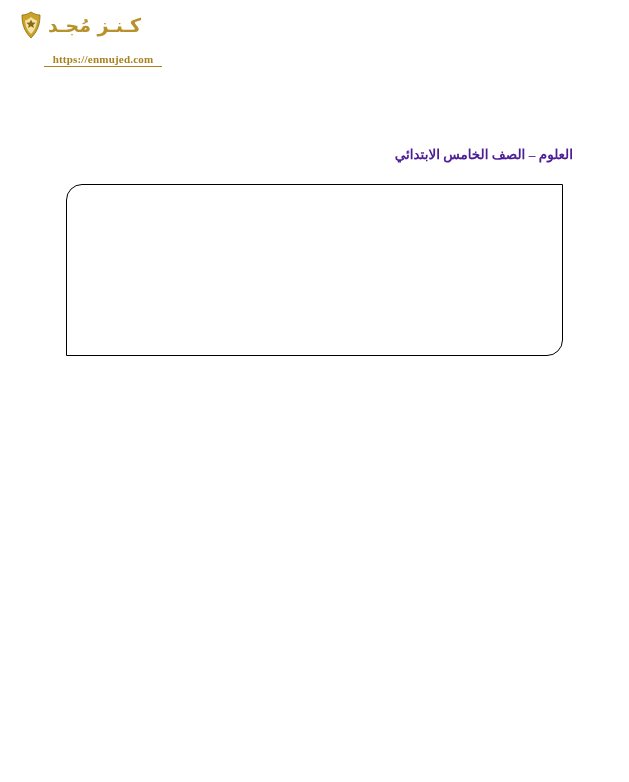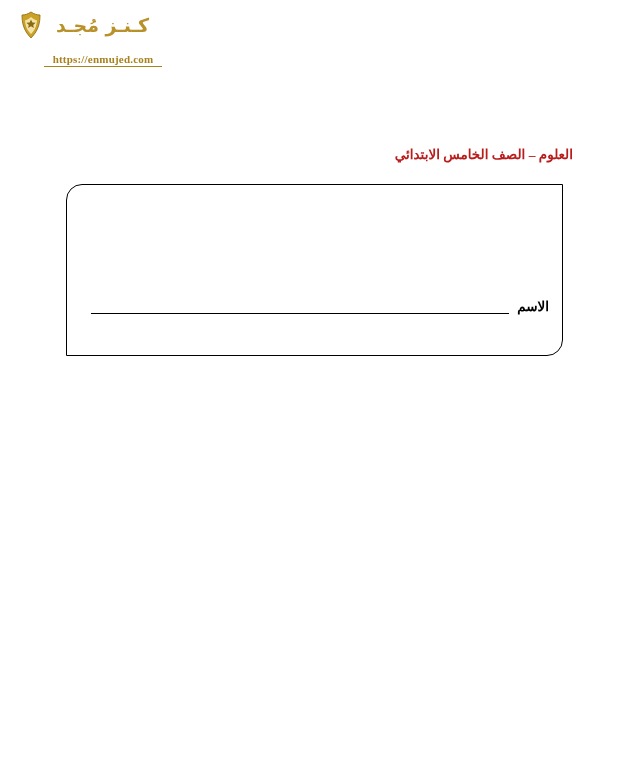--- a/index.html
+++ b/index.html
@@ -24,21 +24,21 @@
     top: 8px;
     left: 18px;
     width: 150px;
     height: 56px;
   }
   .logo-row {
     display: flex;
     flex-direction: row-reverse;
     align-items: center;
     justify-content: flex-start;
-    gap: 12px;
+    gap: 4px;
     height: 34px;
   }
   .logo-mark {
     width: 26px;
     height: 30px;
     position: relative;
     flex: 0 0 auto;
   }
   .logo-mark svg { display: block; }
   .logo-text {
@@ -71,21 +71,21 @@
   }
 
   
   .subject {
     position: absolute;
     top: 146px;
     right: 56px;
     font-family: "Liberation Serif", serif;
     font-size: 13.5px;
     font-weight: bold;
-    color: #b91c1c;
+    color: #4c1d95;
     direction: rtl;
     white-space: nowrap;
   }
 
   
   .name-box {
     position: absolute;
     top: 184px;
     right: 66px;
     width: 497px;
@@ -146,18 +146,14 @@
     <div class="logo-url">
       <span>https://enmujed.com</span>
       <span class="dotline"></span>
     </div>
   </div>
 
   <div class="subject">العلوم – الصف الخامس الابتدائي</div>
 
   <div class="name-box"></div>
 
-  <div class="name-row">
-    <span class="name-label">الاسم</span>
-    <span class="name-rule"></span>
-  </div>
 
 </div>
 
 </body></html>

